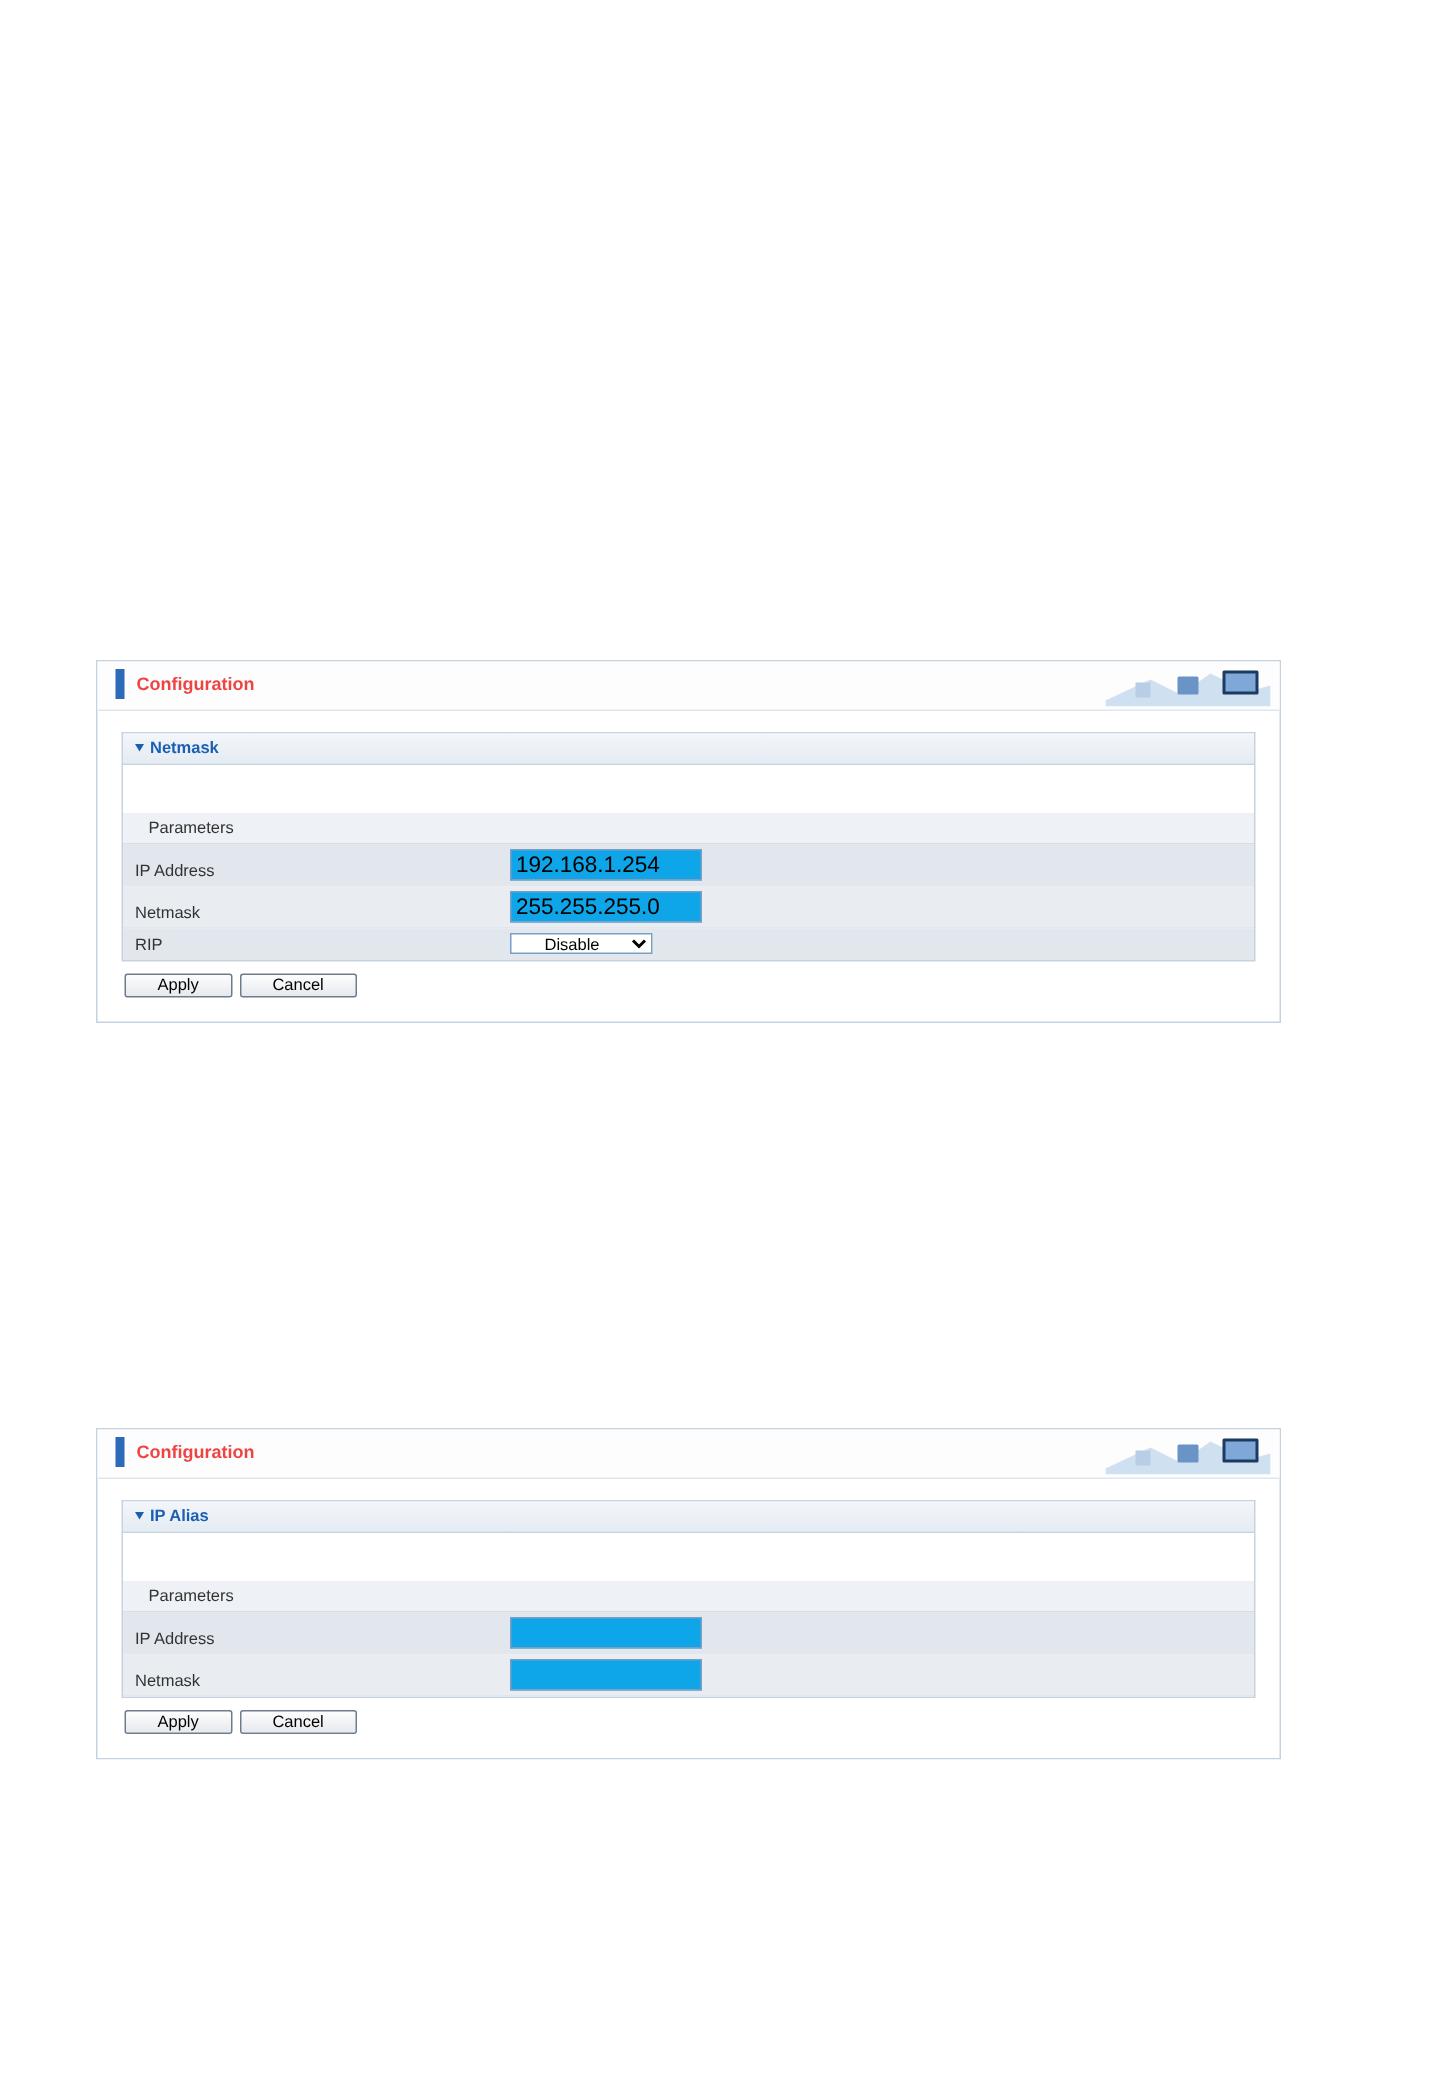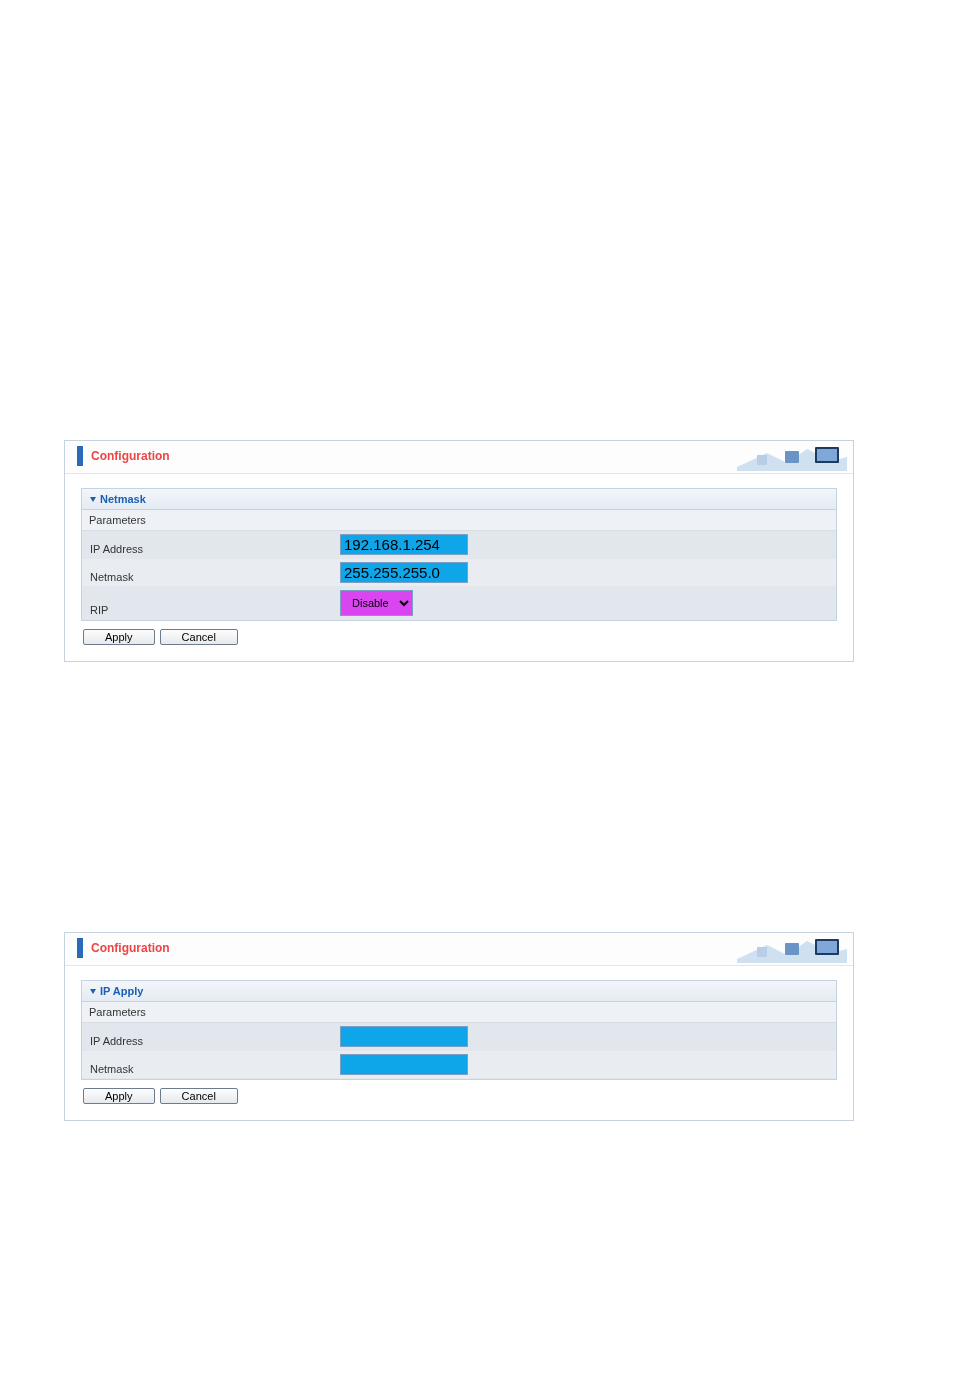--- a/index.html
+++ b/index.html
@@ -72,22 +72,23 @@
     border-left: 3px solid transparent;
     border-right: 3px solid transparent;
     border-top: 5px solid #1a5fb4;
     margin-right: 4px;
     vertical-align: 1px;
   }
   .subhead {
     background: #eef1f5;
     color: #333;
     font-size: 11px;
-    padding: 4px 7px;
+    padding: 4px 17px;
     border-bottom: 1px solid #d8dde4;
+    margin-top: 32px;
   }
   .row {
     display: flex;
     align-items: flex-end;
     padding: 3px 8px;
     border-bottom: 1px solid #e3e7ec;
     background: #e9edf2;
   }
   .row:nth-child(odd) { background: #e2e7ed; }
   .row-label {
@@ -98,23 +99,23 @@
   .row-field input[type="text"] {
     width: 120px;
     font-size: 15px;
     padding: 1px 3px;
     border: 1px solid #7a9ec4;
     background: #0ea5e9;
   }
   .row-field select {
     font-size: 11px;
     border: 1px solid #7a9ec4;
-    background: #d946ef;
-    padding: 0 7px;
-    height: 26px;
+    background: #ffffff;
+    padding: 0 18px;
+    height: 14px;
   }
   .btnbar {
     padding: 8px 2px 6px 2px;
   }
   .btn {
     font-size: 11px;
     padding: 1px 21px;
     border: 1px solid #6d7c8c;
     background: linear-gradient(#fdfdfd,#e6e9ed);
     cursor: pointer;
@@ -179,21 +180,21 @@
         <rect x="78" y="4" width="24" height="16" fill="#1d3a5f" rx="1"></rect>
         <rect x="80" y="6" width="20" height="12" fill="#7fa8d8"></rect>
         <rect x="48" y="8" width="14" height="12" fill="#6a94c6" rx="1"></rect>
         <rect x="20" y="12" width="10" height="10" fill="#b7cee6"></rect>
       </svg>
     </div>
   </div>
   <div class="content">
     <div class="section">
       <div class="section-head">
-        <span class="arrow"></span><span>IP Apply</span>
+        <span class="arrow"></span><span>IP Alias</span>
       </div>
       <div class="subhead">Parameters</div>
       <div class="row">
         <div class="row-label">IP Address</div>
         <div class="row-field"><input type="text" value="" style=""></div>
       </div>
       <div class="row">
         <div class="row-label">Netmask</div>
         <div class="row-field"><input type="text" value="" style=""></div>
       </div>

